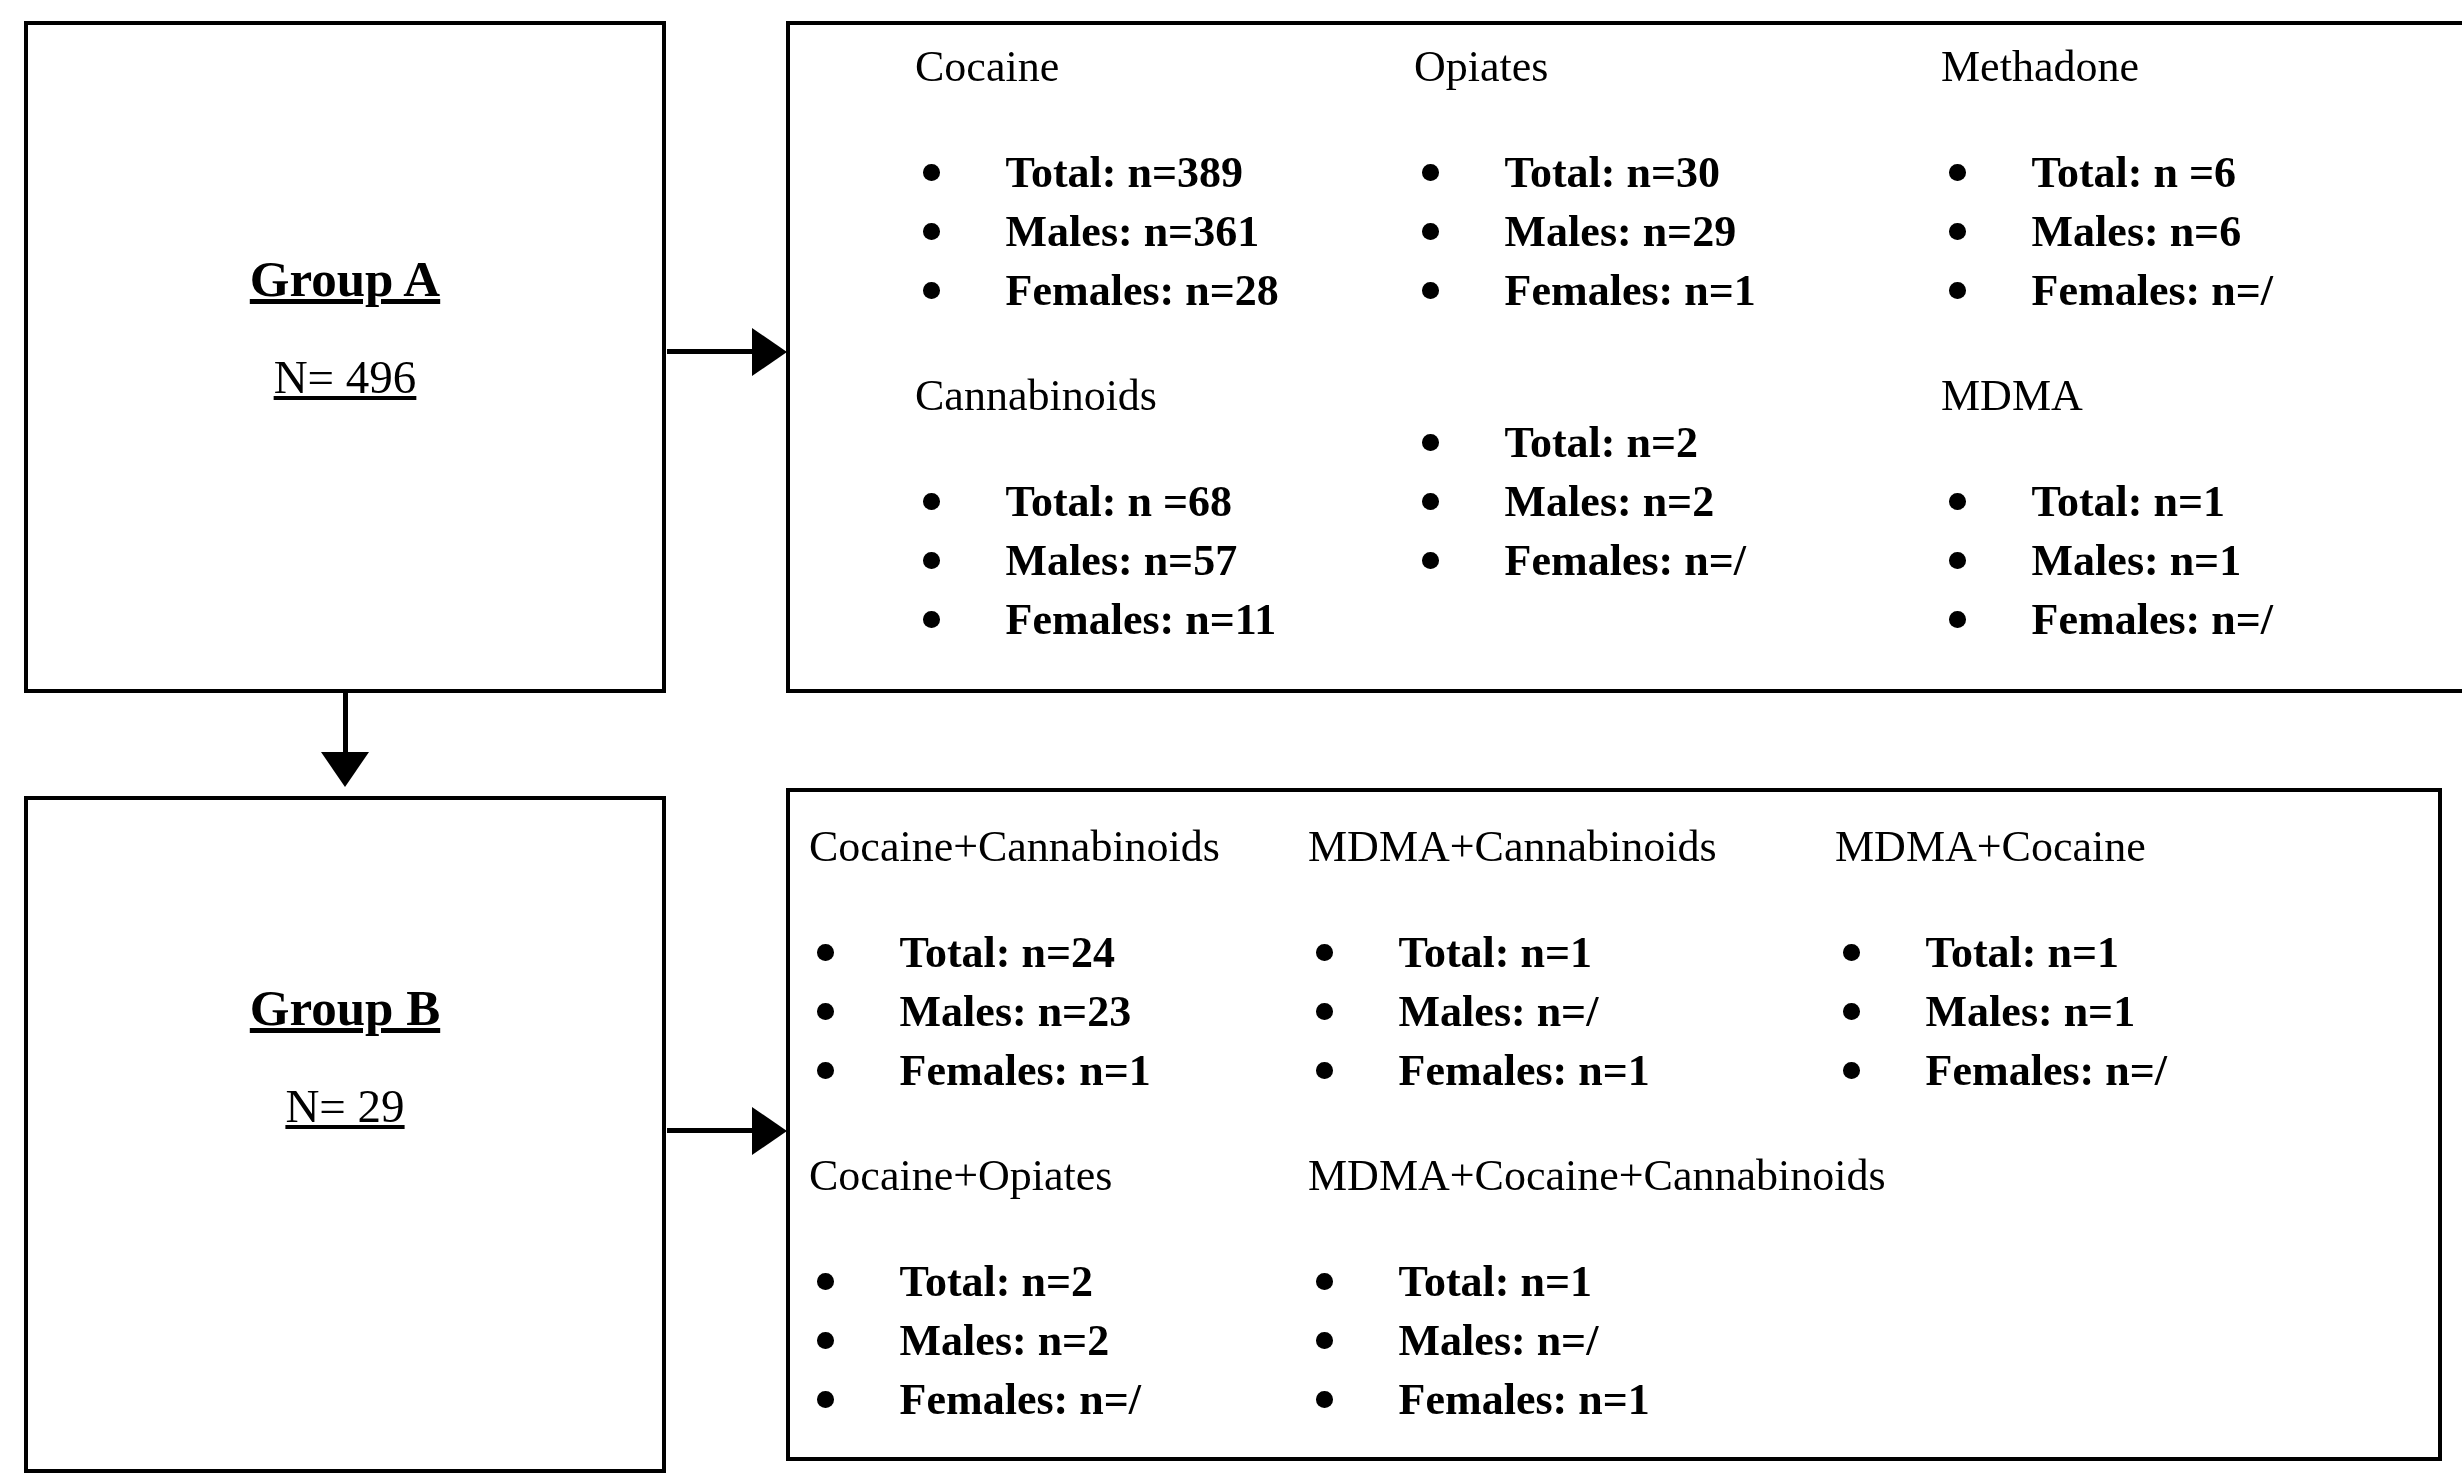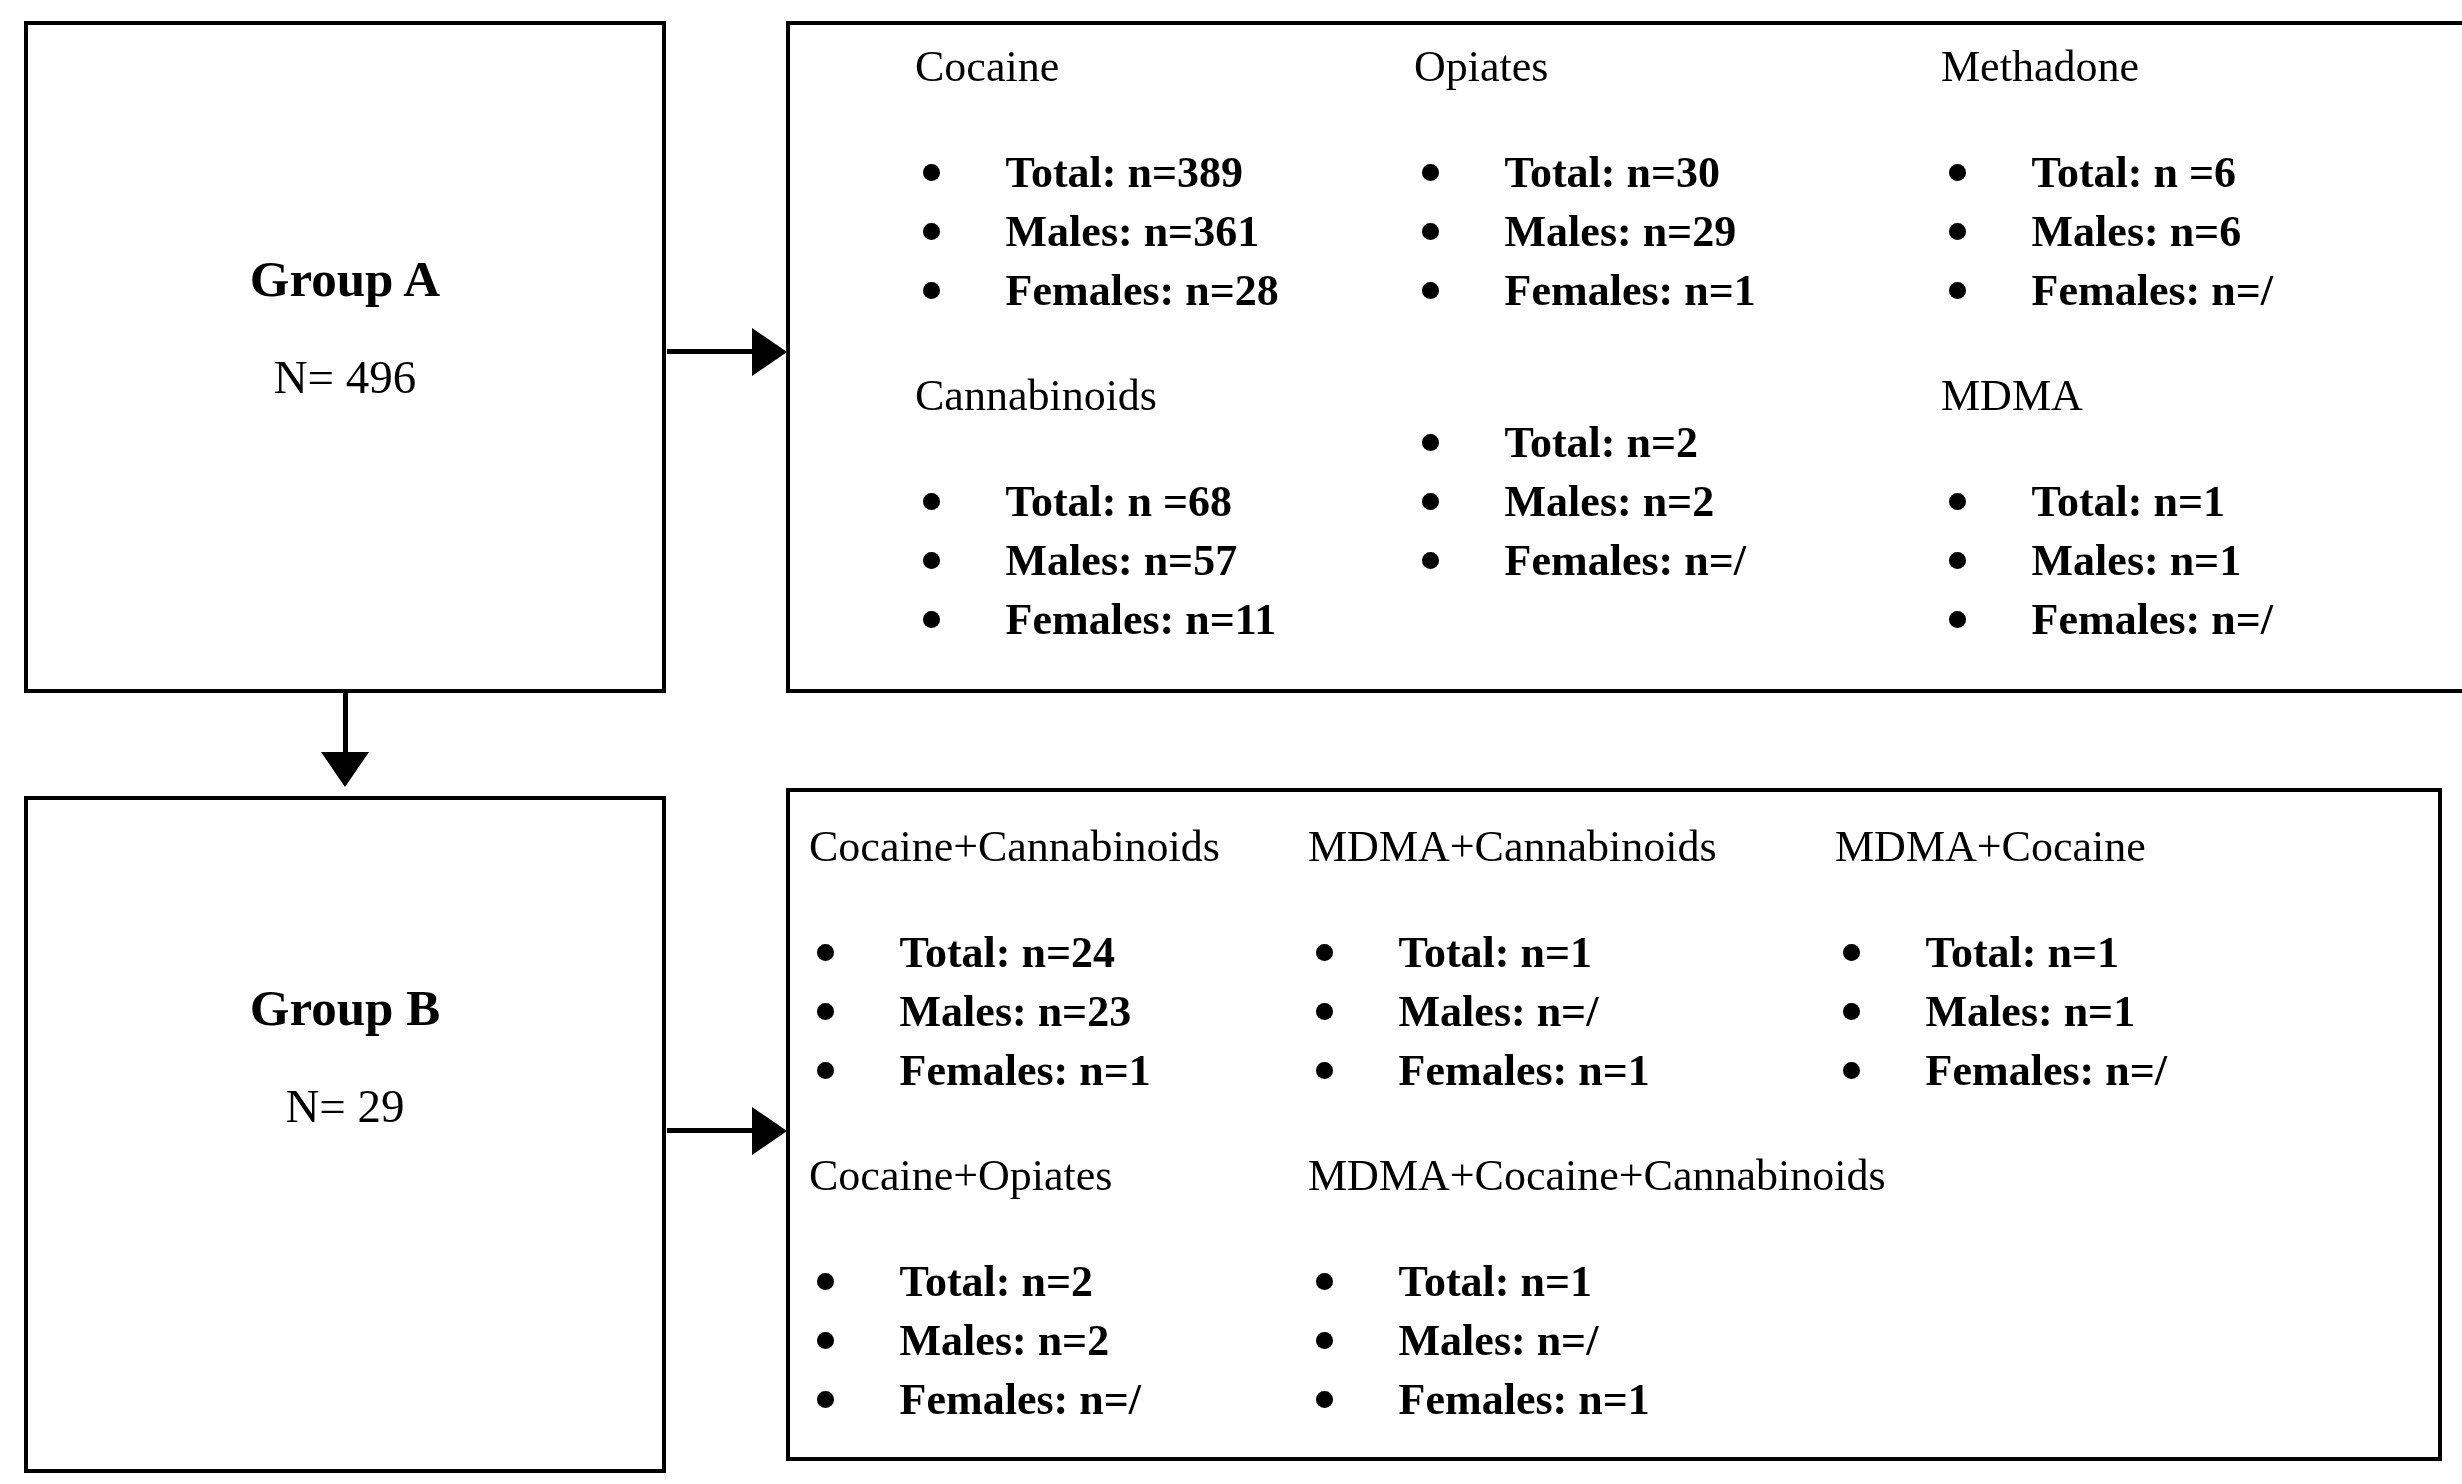--- a/index.html
+++ b/index.html
@@ -14,21 +14,21 @@
   }
   .box {
     position: absolute;
     border: 4.7px solid #000000;
     background: #ffffff;
     box-sizing: border-box;
   }
   
   #box-group-a { left: 24px;  top: 20.5px;  width: 642px;  height: 672px; }
   #box-group-b { left: 24px;  top: 788px; width: 642px;  height: 677px; margin-top: 8px; }
-  .group-box { display: flex; align-items: center; justify-content: center; }
+  .group-box { display: flex; align-items: center; justify-content: center; text-decoration: underline; }
   .group-inner { display: flex; flex-direction: column; align-items: center; gap: 39px; }
   #box-group-a .group-inner { transform: translateY(-28px); }
   #box-group-b .group-inner { transform: translateY(-77px); }
   .group-title { font-size: 51px; font-weight: bold; line-height: 59px; }
   .group-n     { font-size: 47px; line-height: 59px; }
 
   
   #box-panel-a { left: 786px; top: 20.5px;  width: 1957px; height: 672px; padding-top: 12.6px; }
   #box-panel-b { left: 786px; top: 788px; width: 1656px; height: 673px; padding-top: 25px; padding-left: 19px; }
   .panel {

